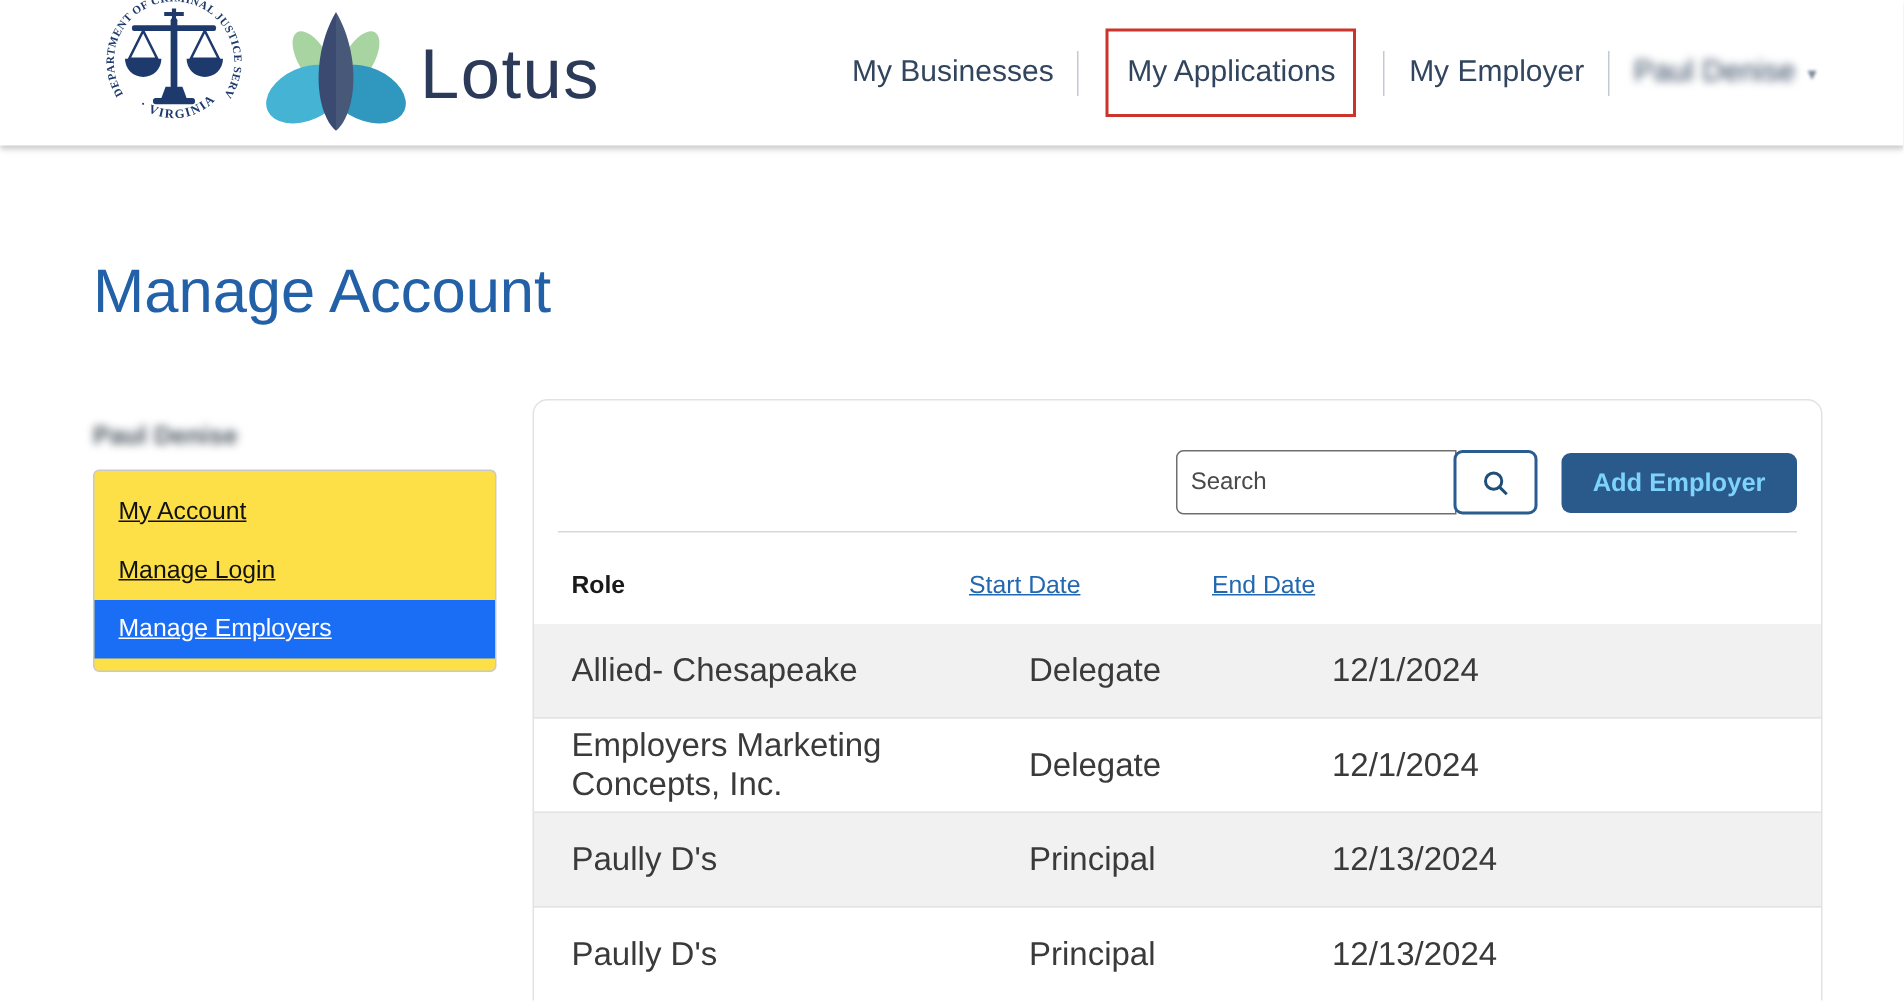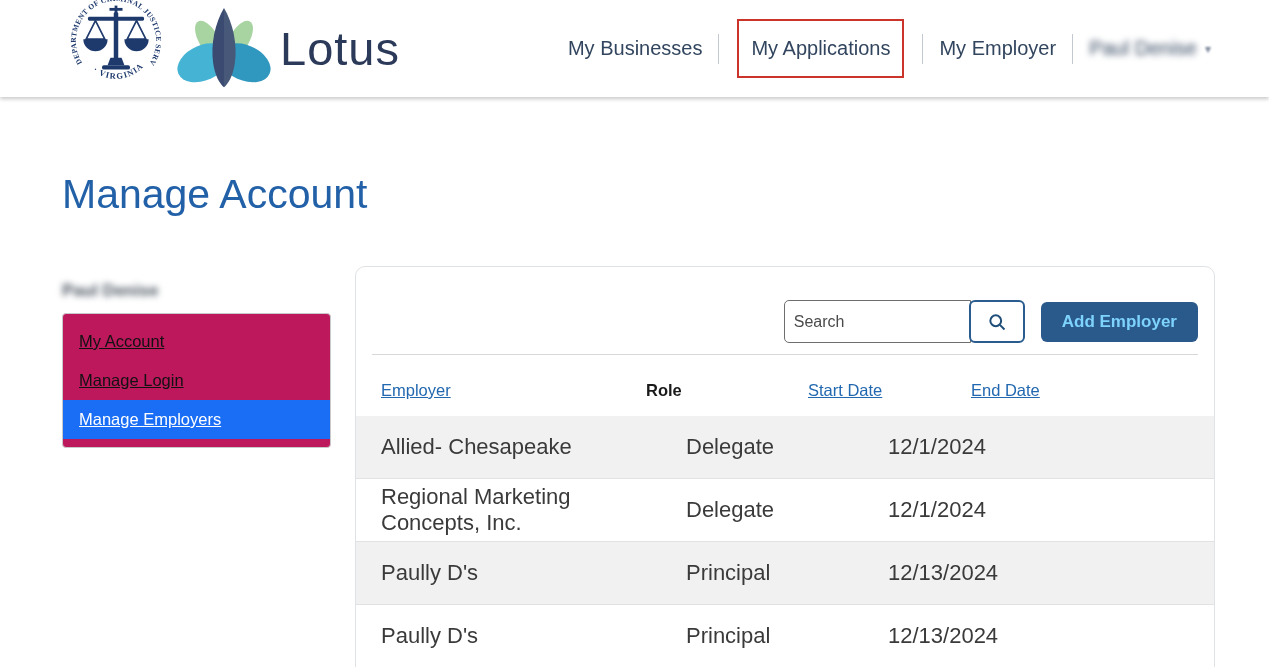--- a/index.html
+++ b/index.html
@@ -24,21 +24,21 @@
 
   
   .main { padding-left:62px; }
   .page-title { margin-top:74px; font-size:41px; font-weight:400; color:#2261a8; }
 
   .content { display:flex; margin-top:48px; }
 
   
   .side-col { width:269px; flex:none; }
   .side-user { margin-top:15px; font-size:17px; font-weight:bold; color:#4a5560; filter:blur(3px); }
-  .side-menu { margin-top:12px; border:1px solid #c9c9c9; border-radius:4px; padding:8px 0; background:#be185d; }
+  .side-menu { margin-top:12px; border:1px solid #c9c9c9; border-radius:4px; padding:8px 0; background:#fde047; }
   .side-item { display:block; padding:10px 16px; font-size:16.5px; color:#111; cursor:pointer; }
   .side-item span { text-decoration:underline; }
   .side-item.active { background:#1a6ef5; color:#fff; }
 
   
   .card { flex:1; margin-left:24px; margin-right:54px; border:1px solid #e0e3e6;
     border-radius:10px; background:#fff; height:560px; overflow:hidden; }
 
   .toolbar { display:flex; justify-content:flex-end; align-items:center; padding:33px 16px 11px 16px; }
   .search-input { width:187px; height:43px; border:1px solid #6e6e6e; border-radius:5px 0 0 5px;
@@ -142,41 +142,40 @@
             <circle cx="10.5" cy="10.5" r="6.5"></circle>
             <line x1="15.5" y1="15.5" x2="21" y2="21"></line>
           </svg>
         </button>
         <button class="add-btn">Add Employer</button>
       </div>
 
       <div class="divider"></div>
 
       <div class="tbl-head">
-        <span class="th sortable">Employer</span>
         <span class="th plain">Role</span>
         <span class="th sortable">Start Date</span>
         <span class="th sortable">End Date</span>
         <span></span>
       </div>
 
       <div class="tbl-row alt">
         <span>Allied- Chesapeake</span>
         <span>Delegate</span>
         <span>12/1/2024</span>
         <span></span>
         <button class="chev-btn">
           <svg width="17" height="10" viewBox="0 0 17 10" fill="none" stroke="#2a5c8f" stroke-width="2.2" stroke-linecap="round">
               <polyline points="1.5,1.5 8.5,8 15.5,1.5"></polyline>
             </svg>
         </button>
       </div>
 
       <div class="tbl-row">
-        <span>Regional Marketing Concepts, Inc.</span>
+        <span>Employers Marketing Concepts, Inc.</span>
         <span>Delegate</span>
         <span>12/1/2024</span>
         <span></span>
         <button class="chev-btn">
           <svg width="17" height="10" viewBox="0 0 17 10" fill="none" stroke="#2a5c8f" stroke-width="2.2" stroke-linecap="round">
               <polyline points="1.5,1.5 8.5,8 15.5,1.5"></polyline>
             </svg>
         </button>
       </div>
 

